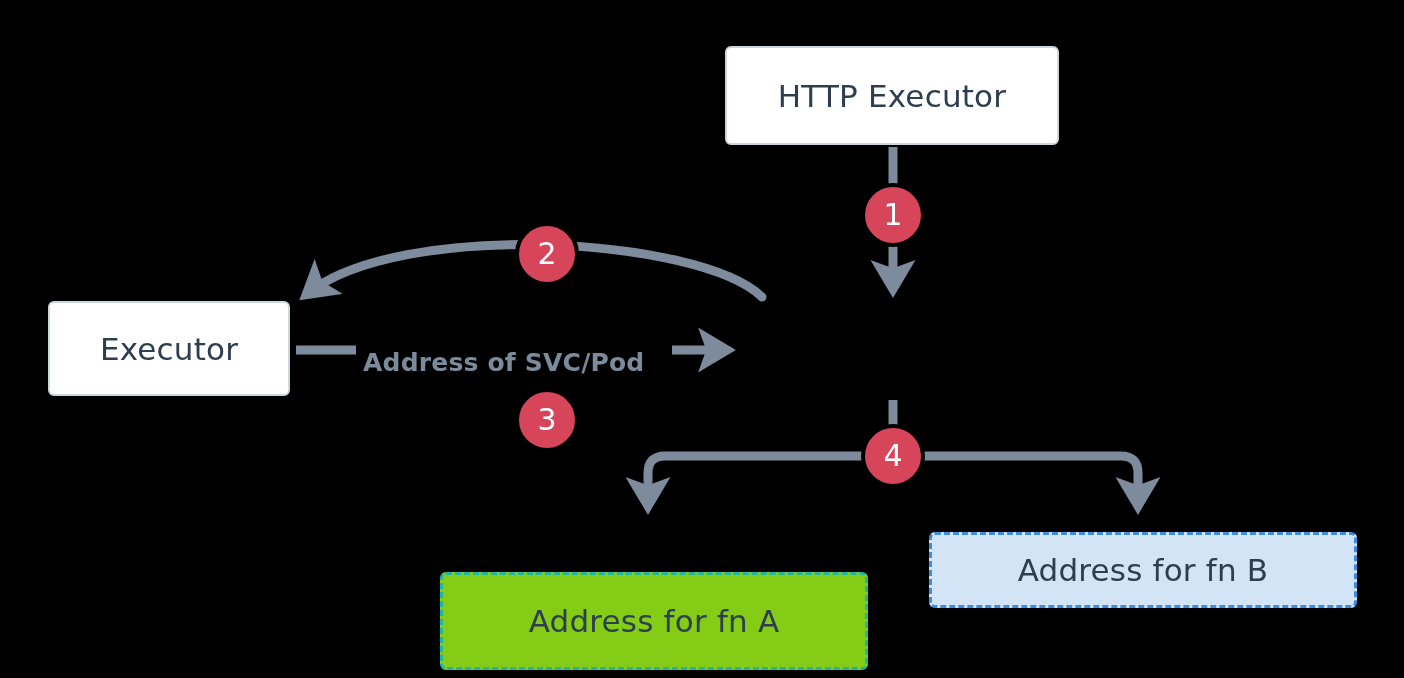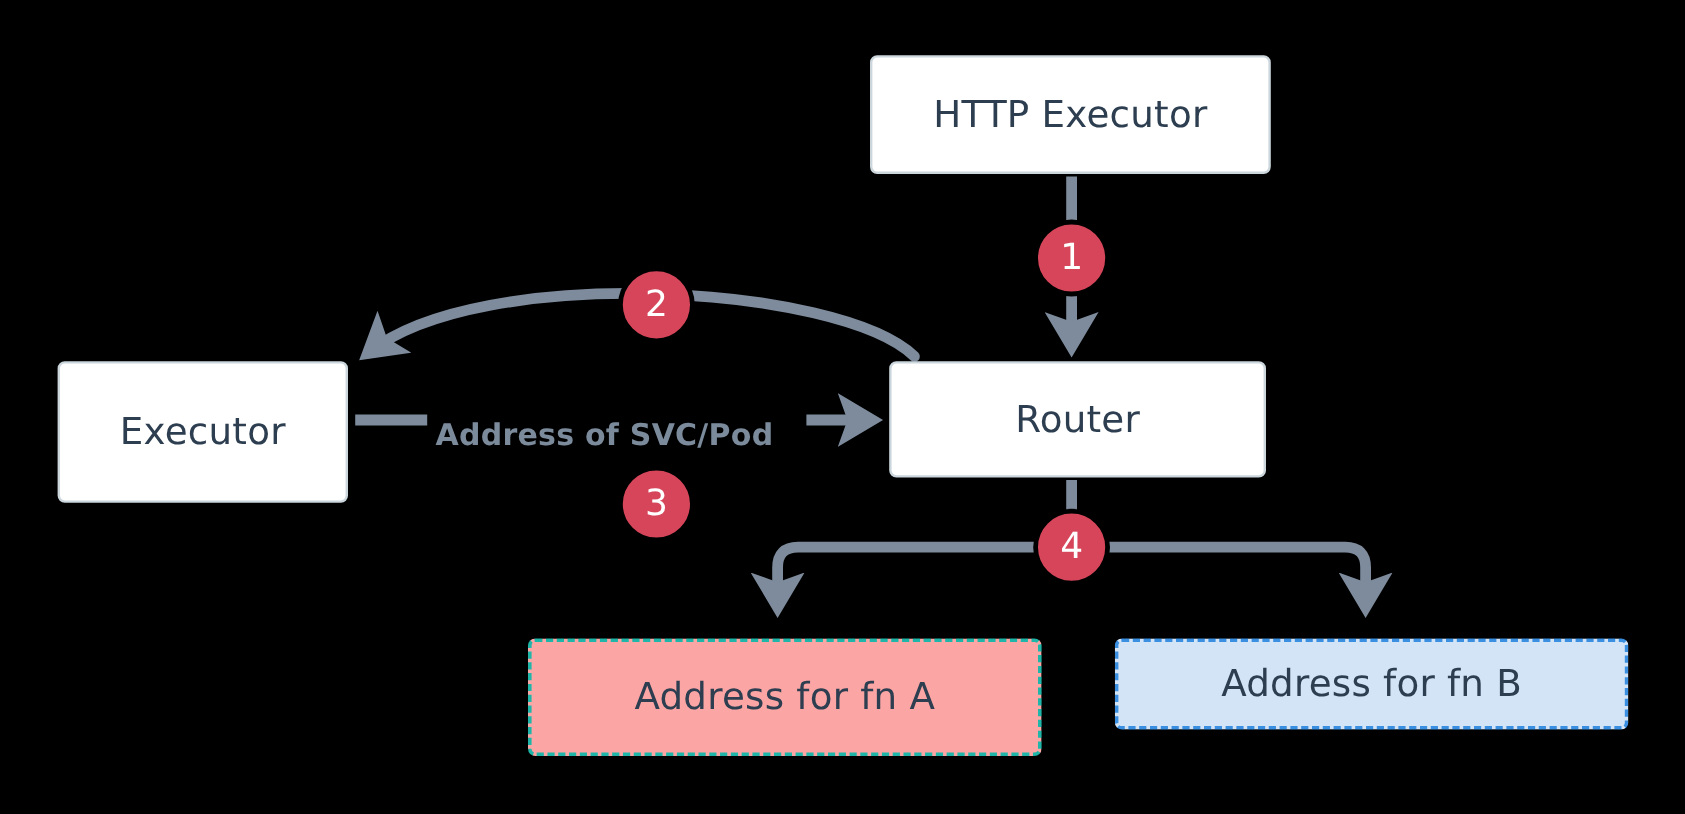--- a/index.html
+++ b/index.html
@@ -33,29 +33,30 @@
     font-size: 31px;
     letter-spacing: 0.2px;
     color: #2d3e50;
     white-space: nowrap;
   }
   .node-solid {
     background: #ffffff;
     border: 2px solid #ccd6dd;
   }
   .node-dashed-teal {
-    background: #fca5a5;
+    background: #84cc16;
     border: 3px dashed #1fb5a8;
+    margin-top: 40px;
   }
   .node-dashed-blue {
     background: #d3e4f7;
     border: 3px dashed #3b8fe0;
   }
   #http-requests { left: 725px; top: 46px;  width: 334px; height: 99px; }
-  #executor      { left: 48px;  top: 301px; width: 242px; height: 118px; }
+  #executor      { left: 48px;  top: 301px; width: 242px; height: 95px; }
   #router        { left: 741px; top: 301px; width: 314px; height: 97px; }
   #addr-fn-a     { left: 440px; top: 532px; width: 428px; height: 98px; }
   #addr-fn-b     { left: 929px; top: 532px; width: 428px; height: 76px; }
 
   .badge {
     position: absolute;
     box-sizing: border-box;
     width: 64px;
     height: 64px;
     border-radius: 50%;
@@ -117,23 +118,20 @@
   </svg>
 
   <div class="node node-solid" id="http-requests">
     <span>HTTP Executor</span>
   </div>
 
   <div class="node node-solid" id="executor">
     <span>Executor</span>
   </div>
 
-  <div class="node node-solid" id="router">
-    <span>Router</span>
-  </div>
 
   <div class="node node-dashed-teal" id="addr-fn-a">
     <span>Address for fn A</span>
   </div>
 
   <div class="node node-dashed-blue" id="addr-fn-b">
     <span>Address for fn B</span>
   </div>
 
   <div class="edge-label" id="label-svc-pod">Address of SVC/Pod</div>

